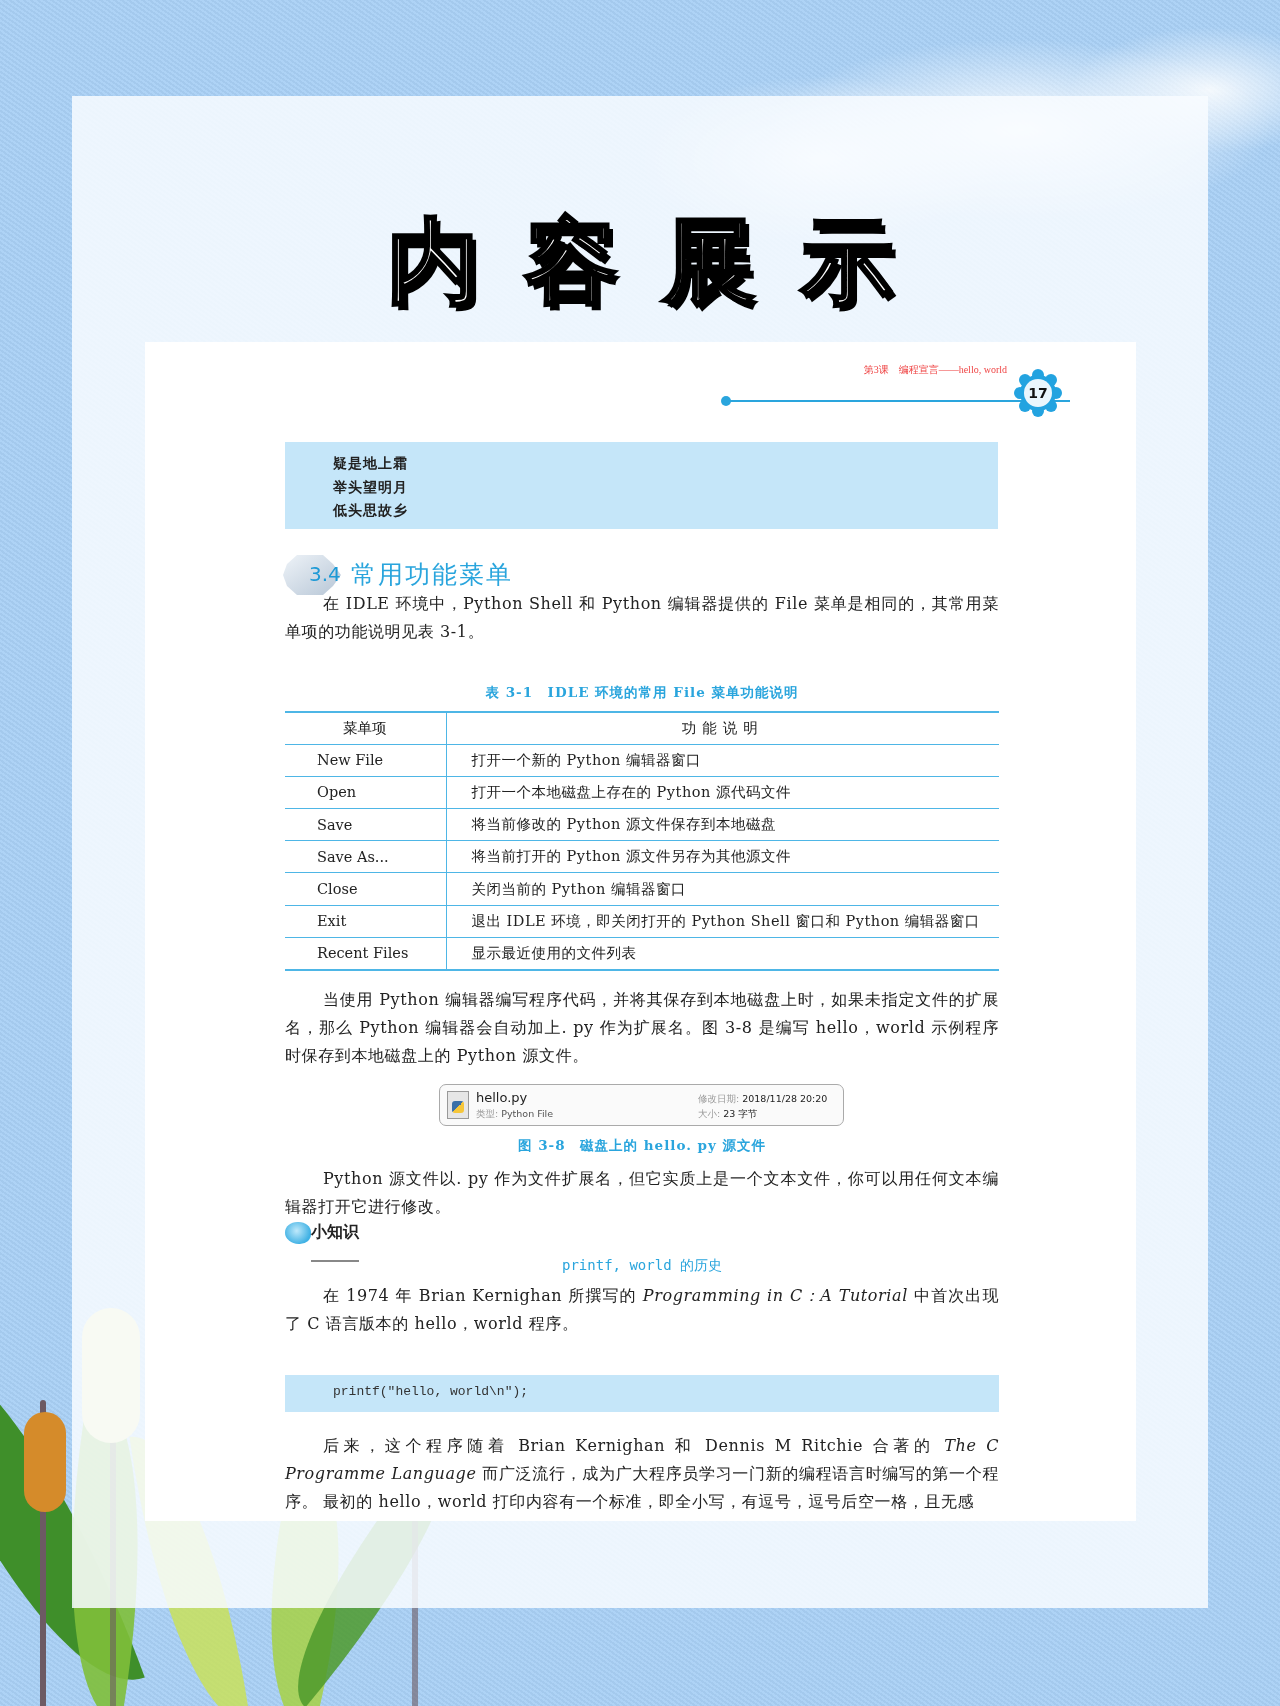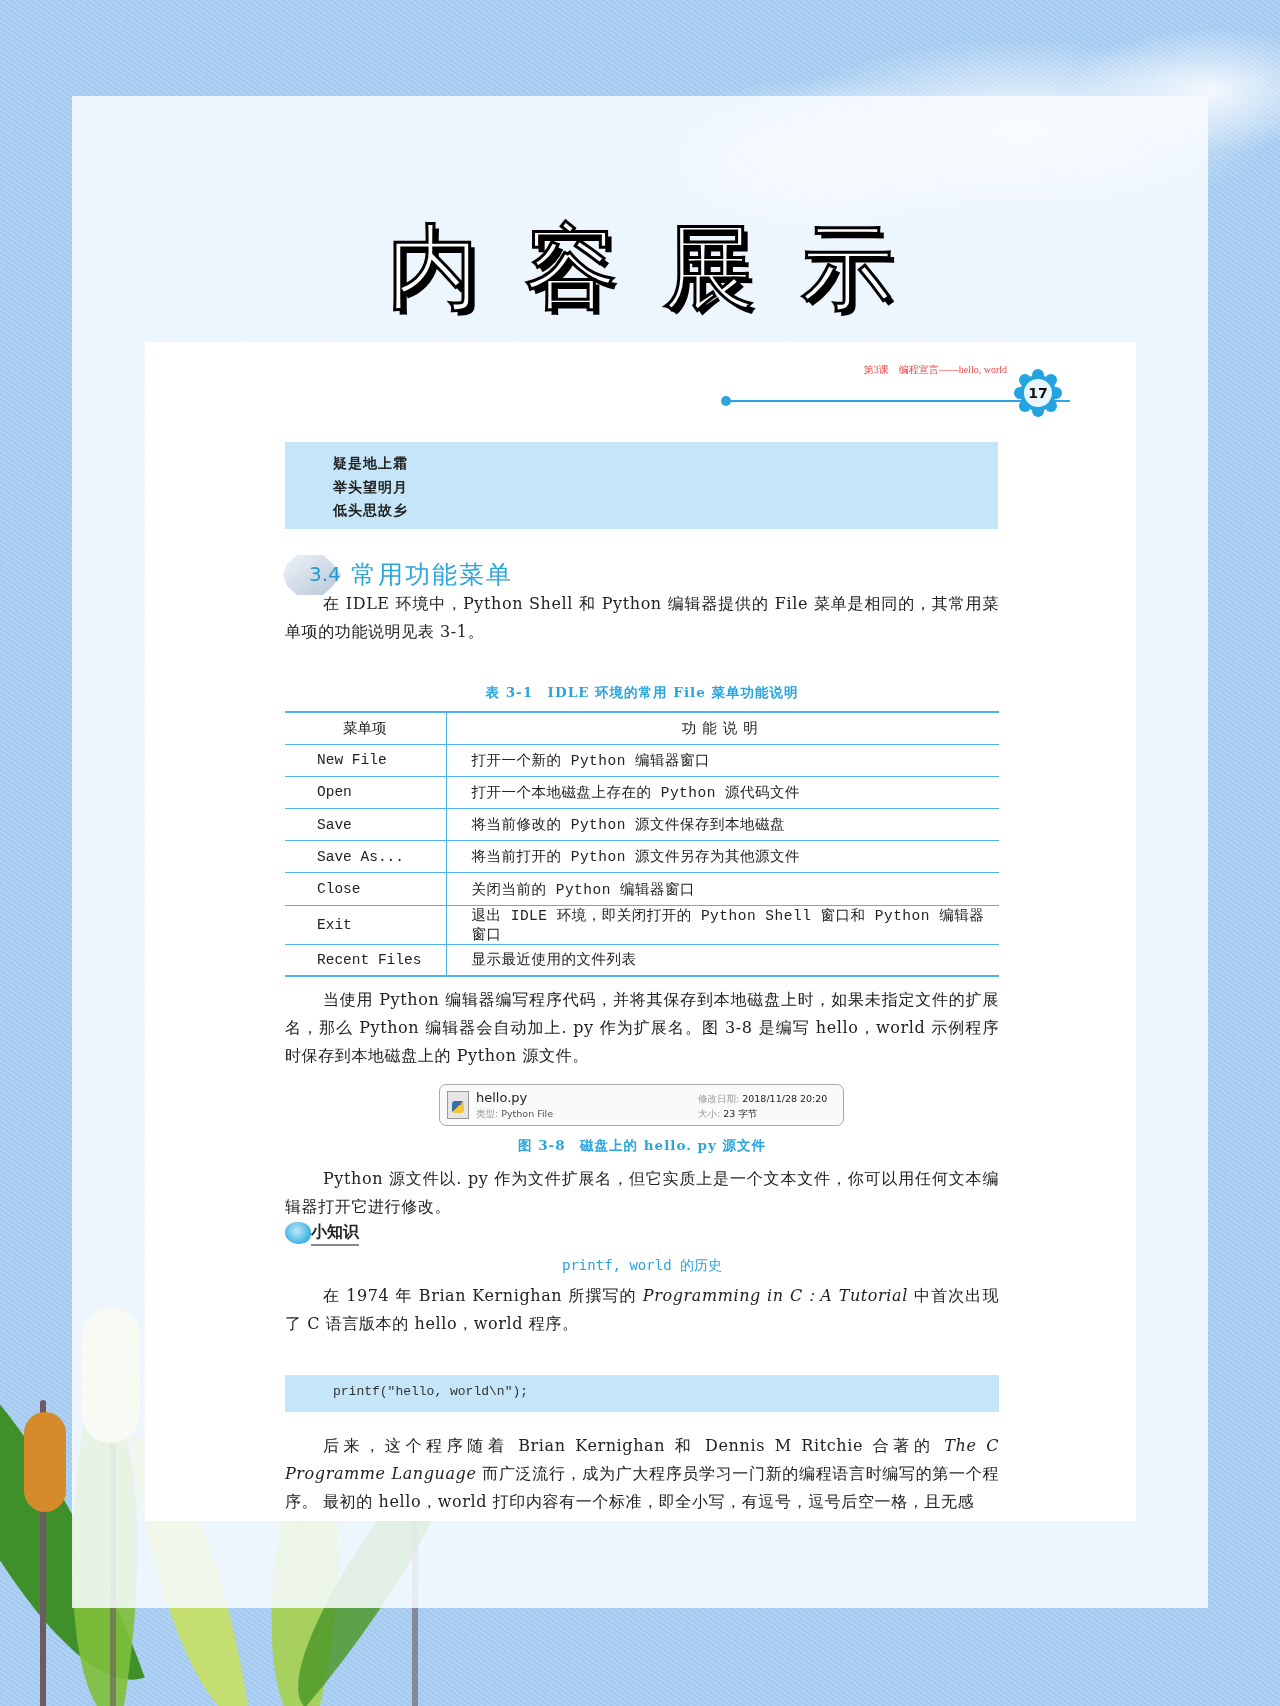--- a/index.html
+++ b/index.html
@@ -12,22 +12,22 @@
       radial-gradient(ellipse 200px 90px at 1210px 90px, rgba(255,255,255,0.85), rgba(255,255,255,0) 70%),
       radial-gradient(ellipse 260px 120px at 820px 160px, rgba(255,255,255,0.8), rgba(255,255,255,0) 70%),
       repeating-linear-gradient(35deg, rgba(255,255,255,0.06) 0 2px, rgba(0,0,0,0.03) 2px 4px),
       #a9d0f5;
   }
   .panel {
     position: absolute; left: 72px; top: 96px; width: 1136px; height: 1512px;
     background: rgba(248,251,255,0.86);
   }
   .hero-title {
-    position: absolute; left: 0; width: 1280px; top: 206px; text-align: center;
-    font-family: "DejaVu Sans", sans-serif; font-weight: normal; font-size: 92px;
+    position: absolute; left: 0; width: 1280px; top: 200px; text-align: center;
+    font-family: "DejaVu Sans", sans-serif; font-weight: bold; font-size: 92px;
     letter-spacing: 46px; color: #ffffff;
     -webkit-text-stroke: 3px #000;
     text-shadow: 5px 5px 0 #000;
     padding-left: 46px;
   }
   
   .plant { position: absolute; pointer-events: none; }
   .leaf { position: absolute; border-radius: 0 100% 0 100%; }
   .stem { position: absolute; width: 6px; background: #6d5a63; border-radius: 3px; }
   .cattail { position: absolute; border-radius: 40px; }
@@ -79,21 +79,20 @@
     text-indent: 38px; text-align: justify; color: #222; letter-spacing: 0.6px;
   }
   .caption {
     position: absolute; left: 140px; width: 714px; text-align: center; font-size: 13.5px;
     color: #2aa5dd; font-weight: bold; letter-spacing: 1px;
   }
 
   table.menu {
     position: absolute; left: 140px; top: 369px; width: 714px; border-collapse: collapse;
     font-size: 14.5px;
-    font-family: Liberation Mono, monospace;
   }
   table.menu th, table.menu td {
     height: 32.2px; border-bottom: 1px solid #4eb6e6; padding: 0;
     font-weight: normal; text-align: left; color: #222;
   }
   table.menu tr:first-child th { border-top: 2px solid #4eb6e6; }
   table.menu tr:last-child td { border-bottom: 2px solid #4eb6e6; }
   table.menu th:first-child, table.menu td:first-child {
     width: 161px; border-right: 1px solid #4eb6e6; padding-left: 32px;
   }
@@ -121,21 +120,21 @@
   .file-size { position: absolute; left: 258px; top: 23px; font-size: 9.5px; }
 
   .tip-head { position: absolute; left: 140px; top: 878px; height: 30px; width: 100px; }
   .tip-icon {
     position: absolute; left: 0; top: 2px; width: 26px; height: 22px;
     background: radial-gradient(circle at 45% 40%, #bfe9fb, #3fb1e4 70%);
     border-radius: 50% 50% 45% 55%;
   }
   .tip-label {
     position: absolute; left: 26px; top: 2px; font-size: 16px; font-weight: bold; color: #222;
-    font-family: "DejaVu Sans", sans-serif; border-bottom: 2px solid #888; padding-bottom: 1px;
+    font-family: "DejaVu Sans", sans-serif; border-bottom: 2px solid #888; padding-bottom: 17px;
   }
   .tip-title {
     position: absolute; left: 140px; width: 714px; top: 915px; text-align: center;
     font-family: "DejaVu Sans Mono", monospace; font-size: 14px; color: #2aa5dd;
   }
   .code-box {
     position: absolute; left: 140px; top: 1033px; width: 714px; height: 37px;
     background: #c5e6f9; padding: 9px 0 0 48px;
     font-family: "Liberation Mono", monospace; font-size: 13px; color: #333;
   }

